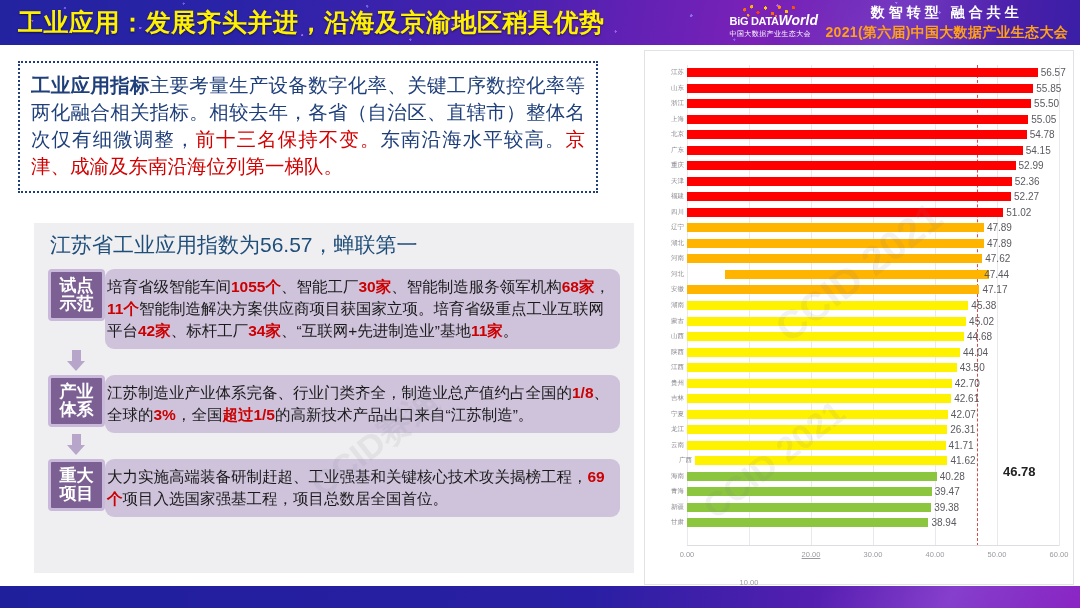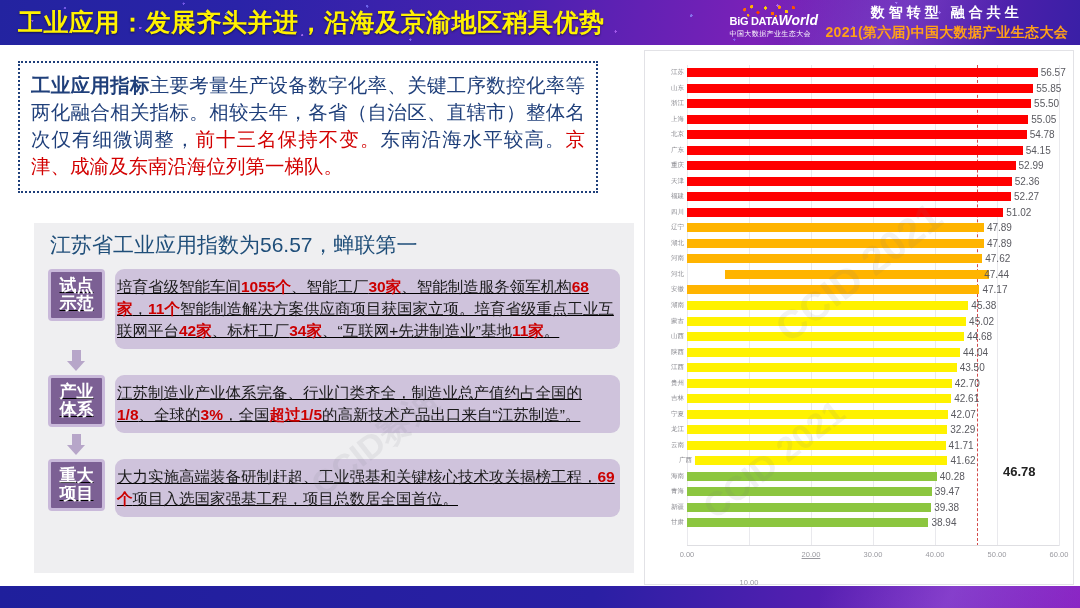--- a/index.html
+++ b/index.html
@@ -93,21 +93,21 @@
   }
   .callout .b{font-weight:bold;}
   .callout .red{color:#D20000;}
 
   .sub-wrap{position:absolute;left:18px;top:178px;width:600px;height:350px;background:#EFEFF1;margin-left:16px;}
   .sub-title{
     position:absolute;left:16px;top:8px;
     font-size:21px;color:#1F4E79;white-space:nowrap;
   }
   .flow{position:absolute;left:14px;top:46px;width:572px;}
-  .frow{display:flex;align-items:flex-start;gap:10px;margin-bottom:0;text-decoration:underline;}
+  .frow{display:flex;align-items:flex-start;margin-bottom:0;}
   .badge{
     width:57px;min-height:52px;flex:0 0 57px;
     background:#7C6094;border:3px solid #C9B9DA;border-radius:4px;
     display:flex;flex-direction:column;align-items:center;justify-content:center;
     color:#ffffff;font-size:17px;font-weight:bold;line-height:1.08;
     box-sizing:border-box;padding:3px 0;
   }
   .body-box{
     flex:1;background:#CFC3DC;border-radius:9px;
     padding:7px 2px;box-sizing:border-box;
@@ -361,21 +361,21 @@
             <span class="bval" style="left: calc(71.0167% + 3px);">42.61</span>
           </div>
           <div class="row" style="top: 70.9677%; height: 3.22581%;">
             <span class="rlabel">宁夏</span>
             <div class="bar" style="width: 70.1167%; background: rgb(255, 242, 0);"></div>
             <span class="bval" style="left: calc(70.1167% + 3px);">42.07</span>
           </div>
           <div class="row" style="top: 74.1935%; height: 3.22581%;">
             <span class="rlabel">龙江</span>
             <div class="bar" style="width: 69.9667%; background: rgb(255, 242, 0);"></div>
-            <span class="bval" style="left: calc(69.9667% + 3px);">32.29</span>
+            <span class="bval" style="left: calc(69.9667% + 3px);">26.31</span>
           </div>
           <div class="row" style="top: 77.4194%; height: 3.22581%;">
             <span class="rlabel">云南</span>
             <div class="bar" style="width: 69.5167%; background: rgb(255, 242, 0);"></div>
             <span class="bval" style="left: calc(69.5167% + 3px);">41.71</span>
           </div>
           <div class="row" style="top: 80.6452%; height: 3.22581%; margin-left: 8px;">
             <span class="rlabel">广西</span>
             <div class="bar" style="width: 69.3667%; background: rgb(255, 242, 0);"></div>
             <span class="bval" style="left: calc(69.3667% + 3px);">41.62</span>

